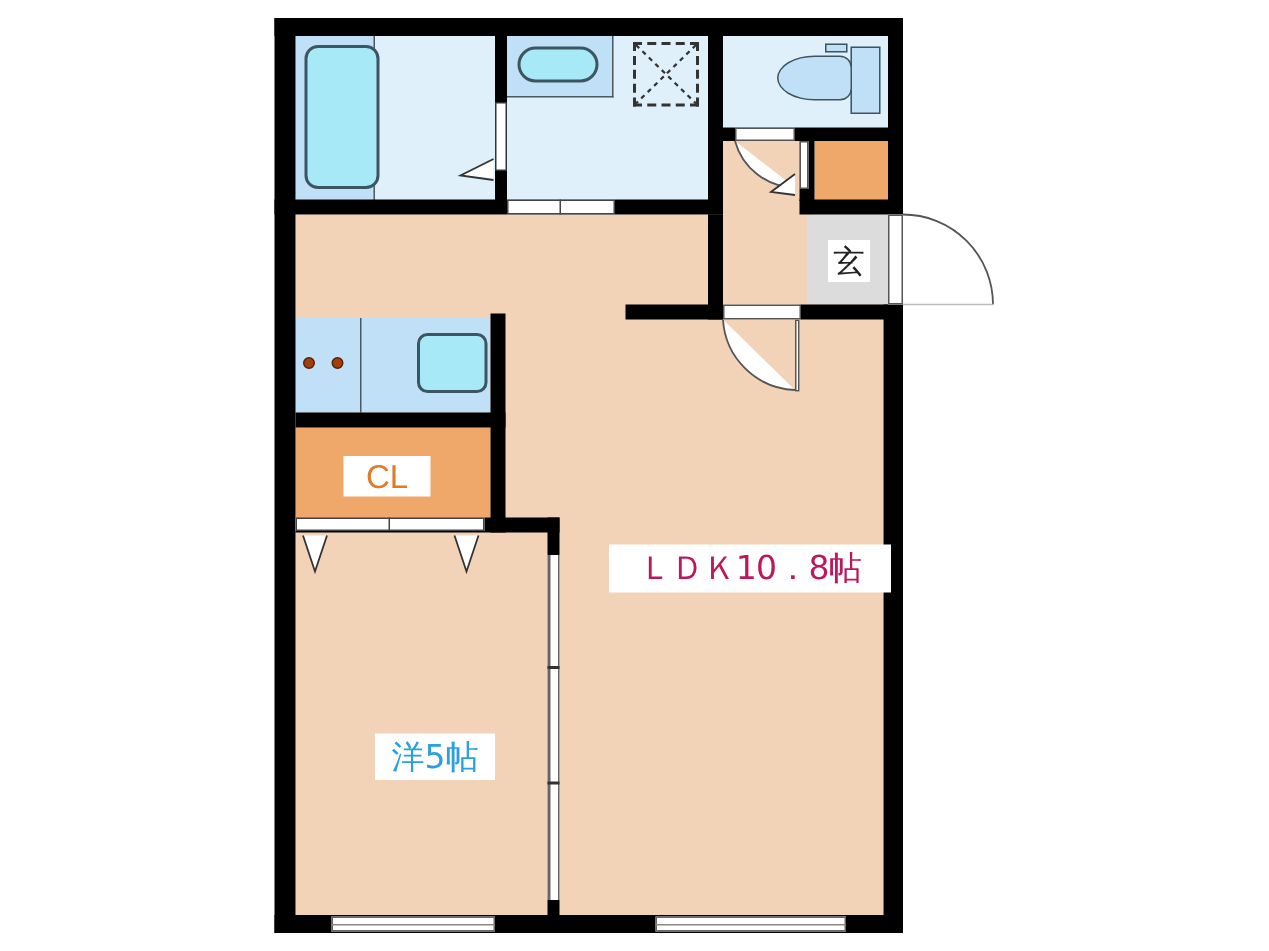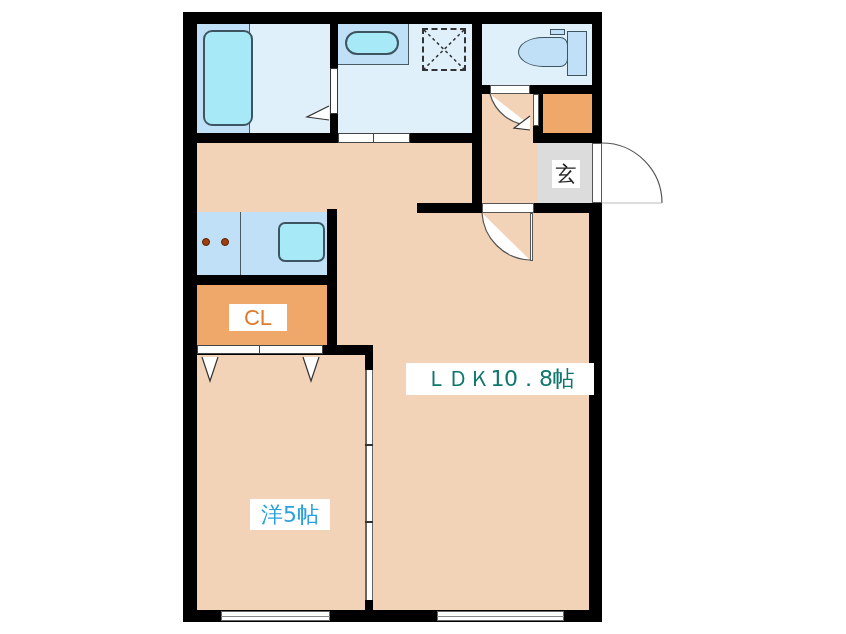--- a/index.html
+++ b/index.html
@@ -122,19 +122,19 @@
   <div class="abs" style="left:221px;top:616px;width:109px;height:1px;background:#888;"></div>
   <div class="abs" style="left:437px;top:611px;width:127px;height:10px;background:#fff;border:1px solid #666;"></div>
   <div class="abs" style="left:437px;top:616px;width:127px;height:1px;background:#888;"></div>
 
   <div class="label-box" style="left:552px;top:160px;width:28px;height:28px;font-size:21px;color:#222;">
     <span>玄</span>
   </div>
   <div class="label-box" style="left:229px;top:304px;width:58px;height:27px;font-size:22px;color:#e07b2c;font-family:'Liberation Sans',sans-serif;">
     <span>CL</span>
   </div>
-  <div class="label-box" style="left:406px;top:363px;width:188px;height:32px;font-size:22px;color:#0f766e;letter-spacing:-0.5px;">
+  <div class="label-box" style="left:406px;top:363px;width:188px;height:32px;font-size:22px;color:#be185d;letter-spacing:-0.5px;">
     <span>ＬＤＫ10．8帖</span>
   </div>
-  <div class="label-box" style="left:250px;top:499px;width:80px;height:31px;font-size:22px;color:#2aa1de;">
+  <div class="label-box" style="left:250px;top:489px;width:80px;height:31px;font-size:22px;color:#2aa1de;">
     <span>洋5帖</span>
   </div>
 </div>
 
 </body></html>

